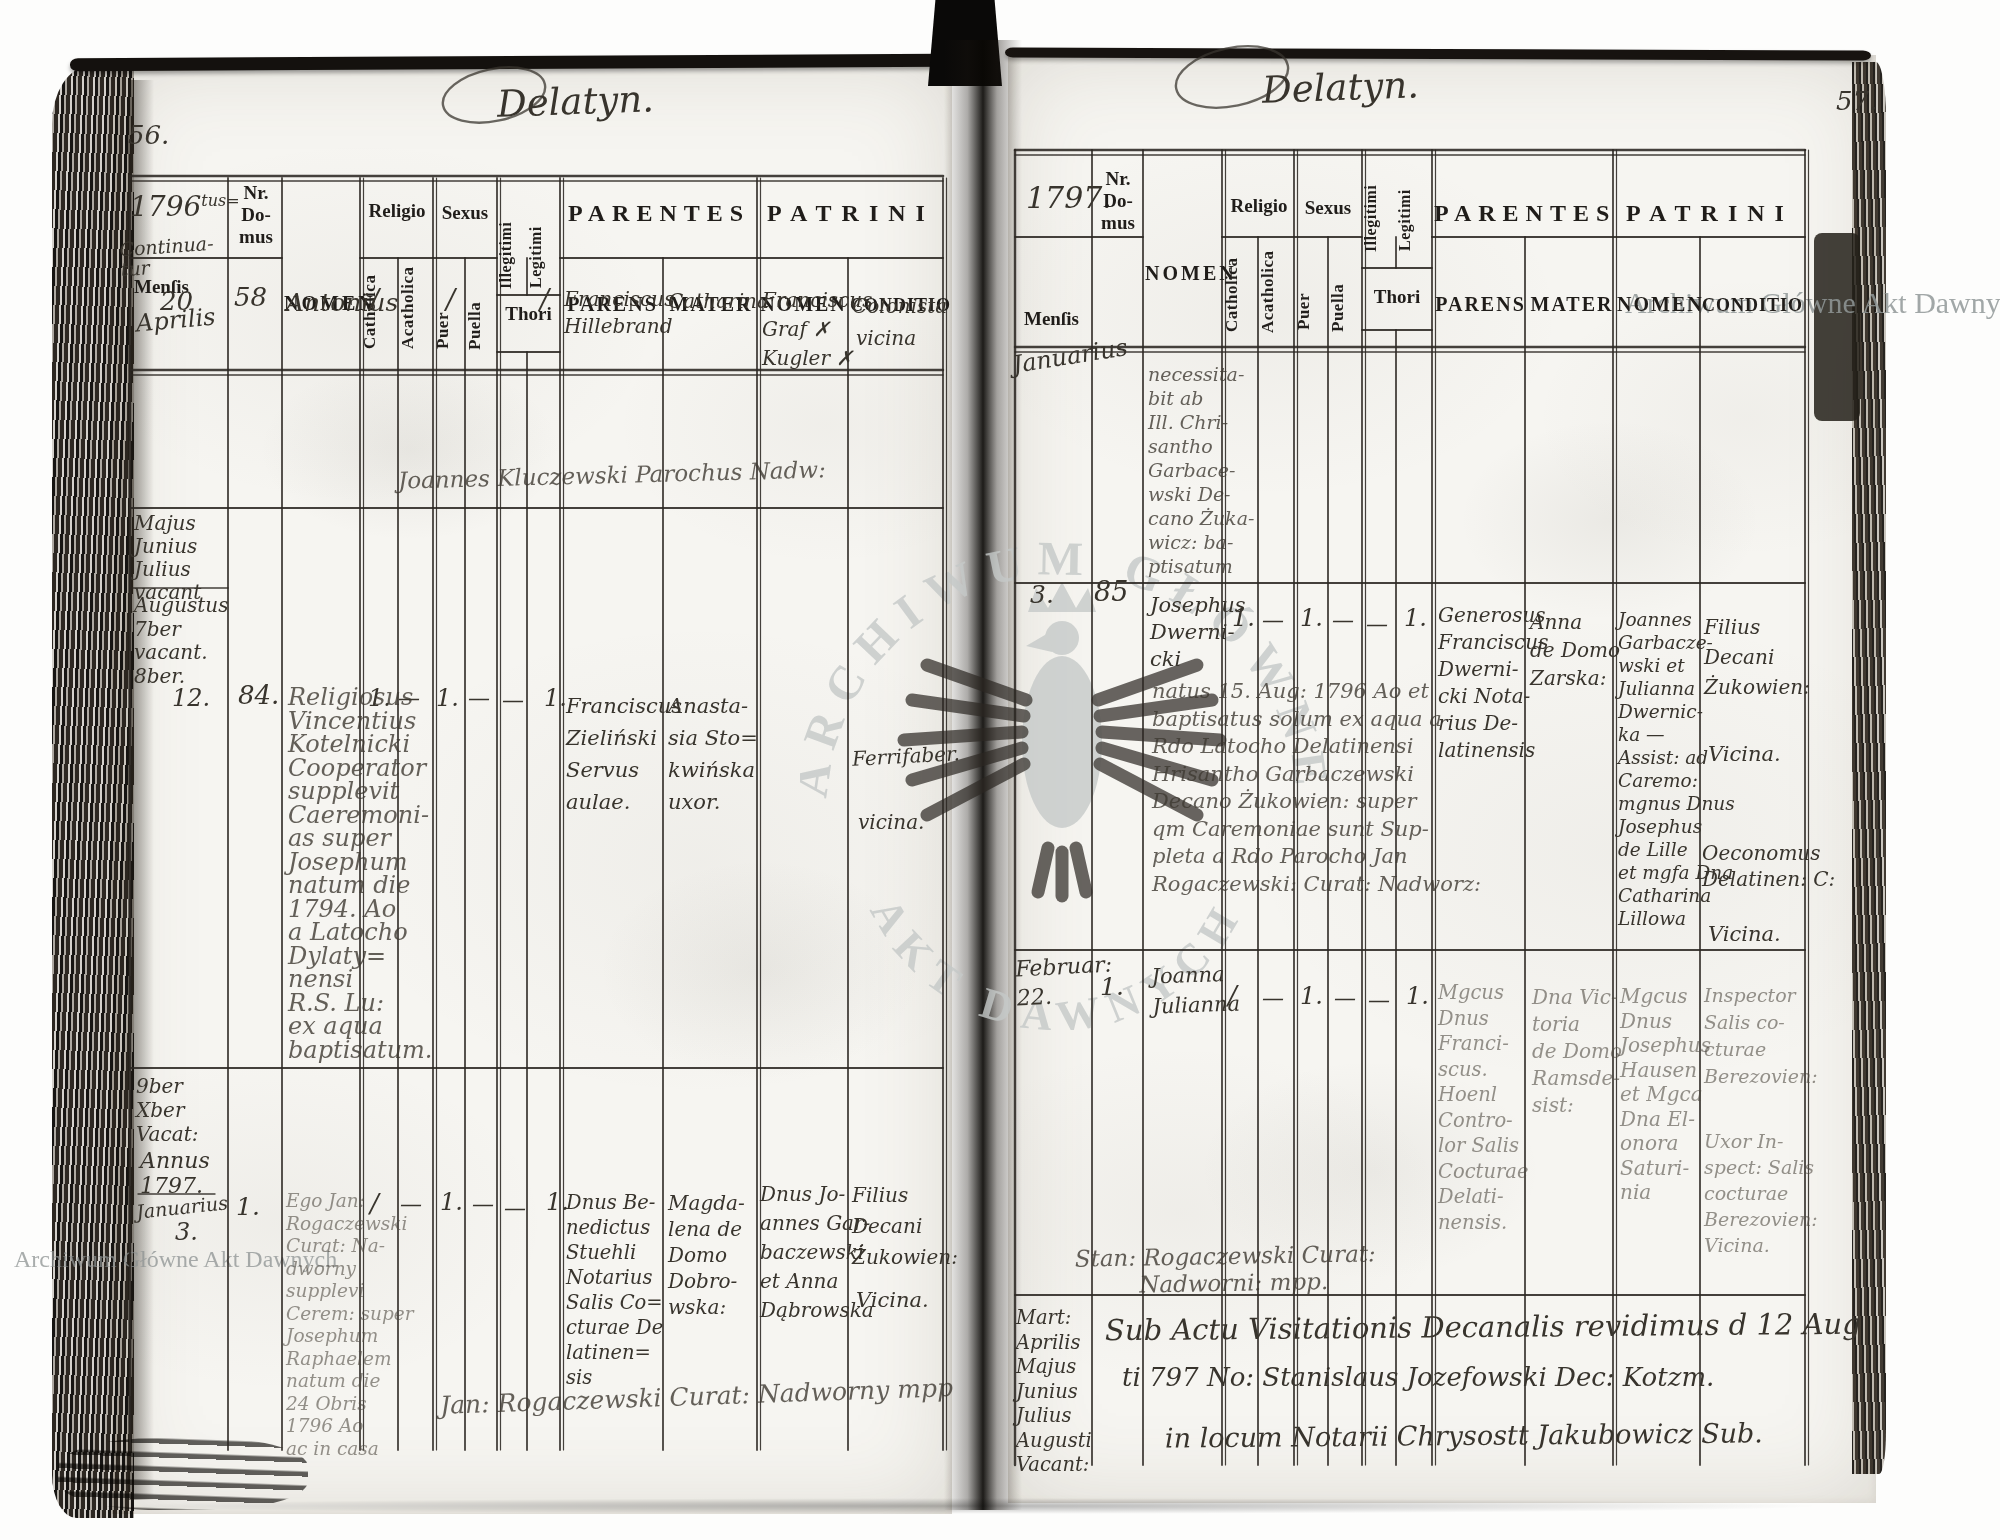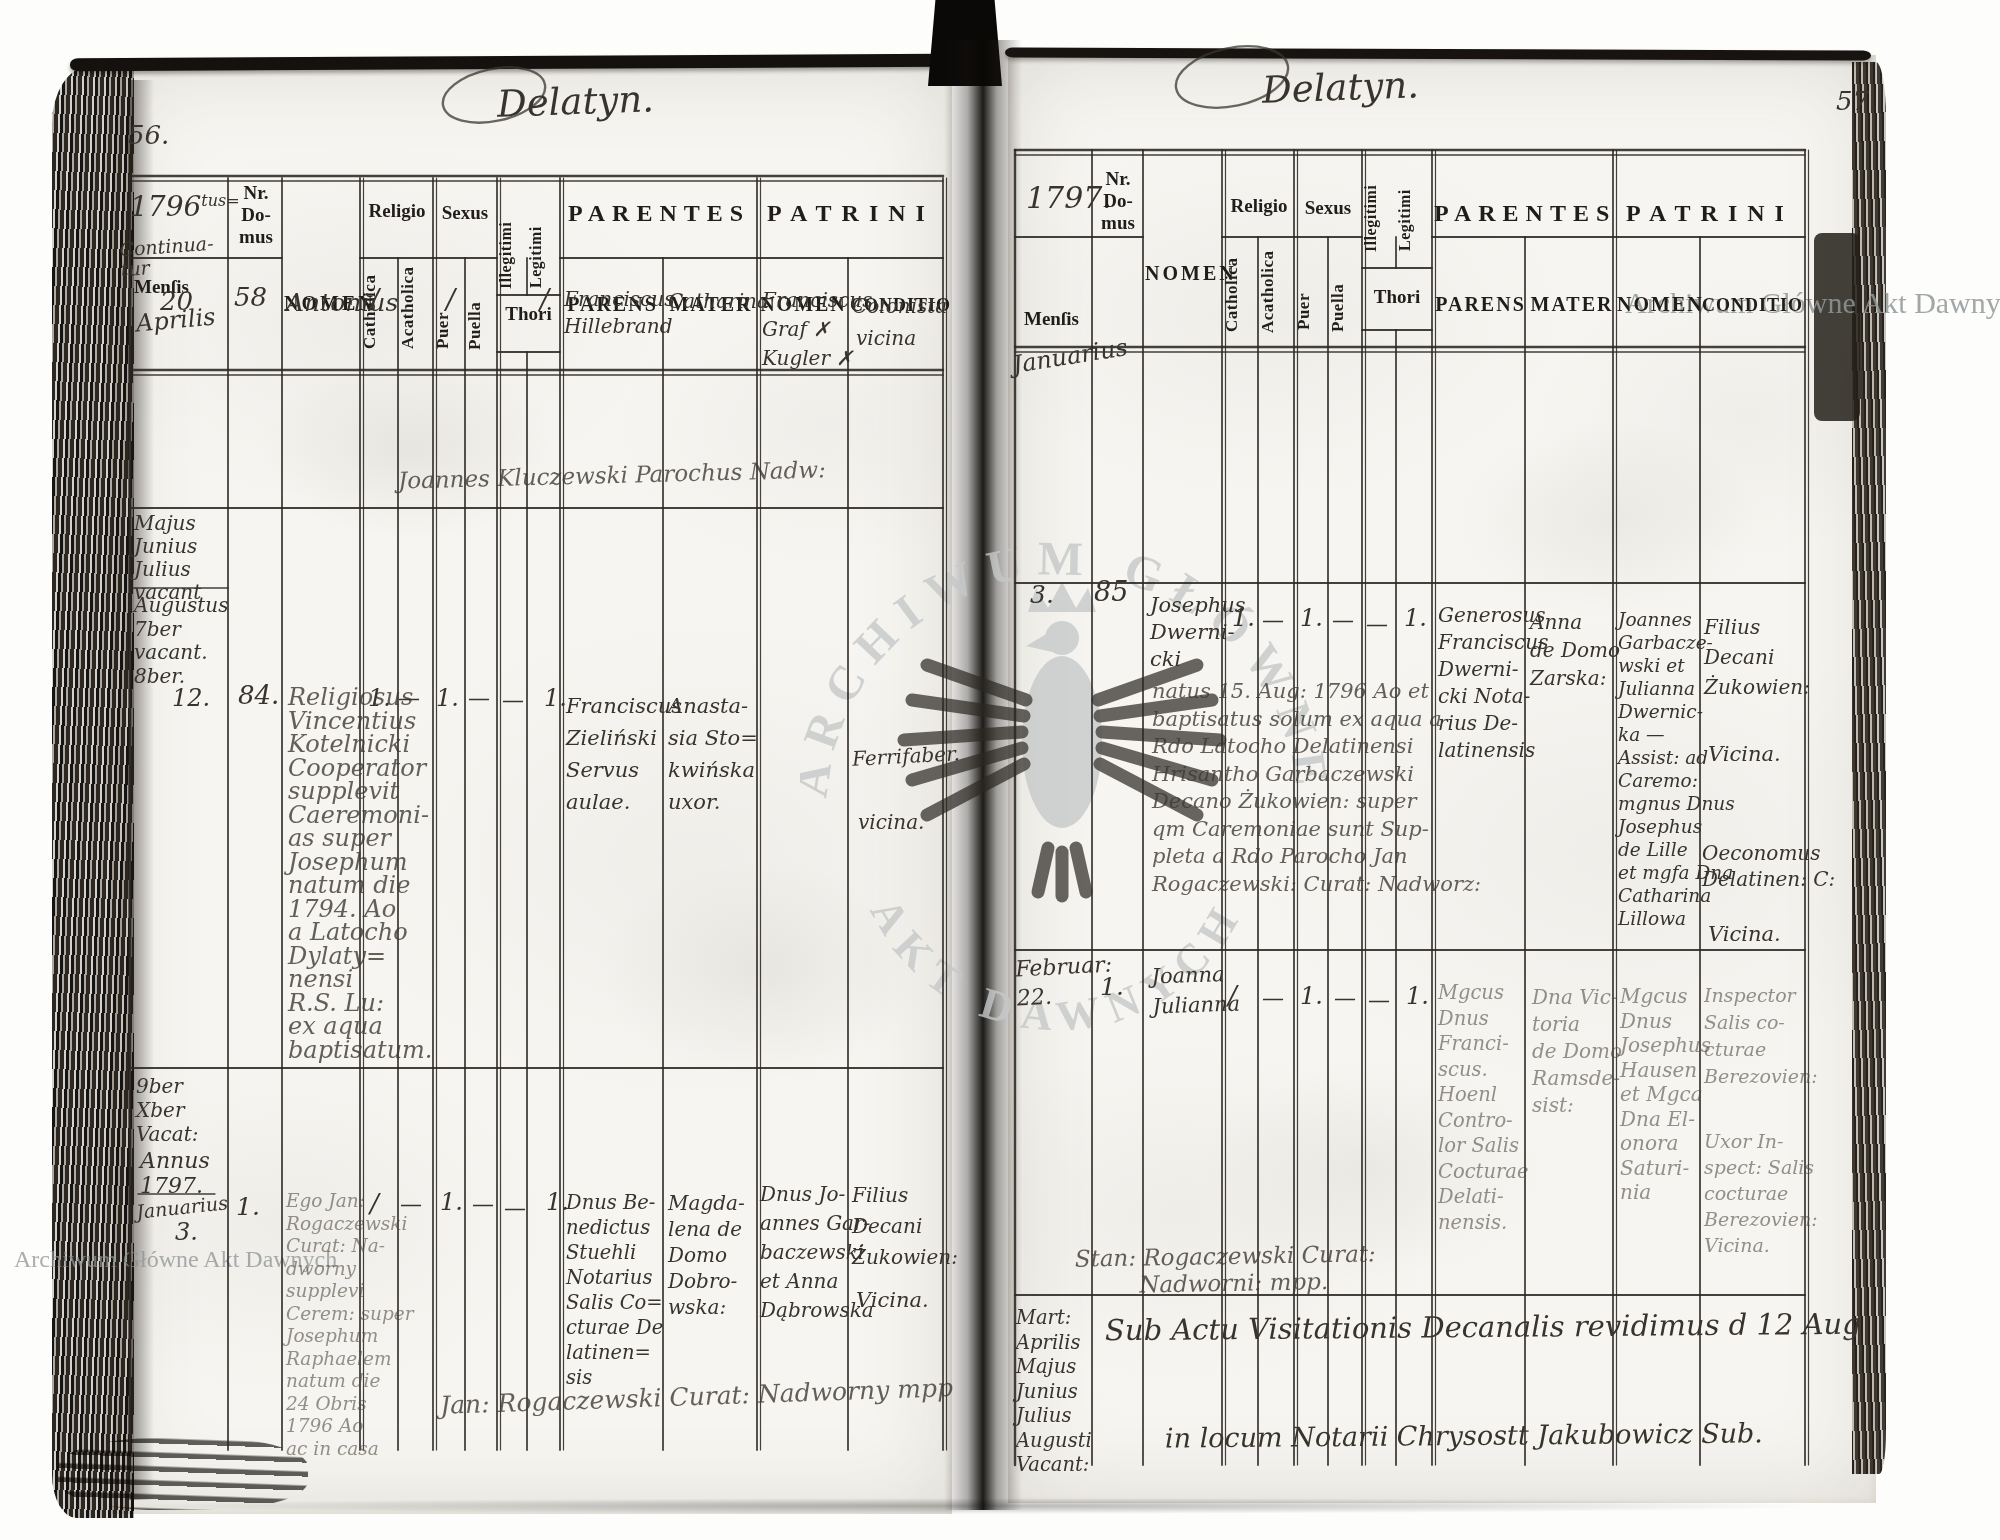--- a/index.html
+++ b/index.html
@@ -389,20 +389,31 @@
   <div class="vlab" style="left:1294px;top:284px;width:34px;height:56px;">Puer</div>
   <div class="vlab" style="left:1328px;top:276px;width:34px;height:64px;">Puella</div>
   <div class="vlab" style="left:1362px;top:172px;width:34px;height:92px;font-size:16px;">Illegitimi</div>
   <div class="vlab" style="left:1396px;top:176px;width:36px;height:88px;font-size:16px;">Legitimi</div>
   <div class="t pr ctr" style="left:1362px;top:286px;width:70px;font-size:19px;">Thori</div>
   <div class="t pr ctr" style="left:1434px;top:293px;width:93px;font-size:20px;letter-spacing:2px;">PARENS</div>
   <div class="t pr ctr" style="left:1529px;top:293px;width:86px;font-size:20px;letter-spacing:2px;">MATER</div>
   <div class="t pr ctr" style="left:1617px;top:293px;width:83px;font-size:20px;letter-spacing:2px;">NOMEN</div>
   <div class="t pr ctr" style="left:1702px;top:295px;width:101px;font-size:18px;letter-spacing:1px;">CONDITIO</div>
 
+  <div class="t hw med" style="left:1148px;top:362px;font-size:19px;line-height:24px;">
+      <div>necessita-</div>
+      <div>bit ab</div>
+      <div>Ill. Chri-</div>
+      <div>santho</div>
+      <div>Garbace-</div>
+      <div>wski De-</div>
+      <div>cano Żuka-</div>
+      <div>wicz: ba-</div>
+      <div>ptisatum</div>
+    </div>
 
   <div class="t hw" style="left:1030px;top:580px;font-size:25px;">3.</div>
   <div class="t hw" style="left:1094px;top:576px;font-size:27px;">85</div>
   <div class="t hw" style="left:1150px;top:592px;font-size:21px;line-height:27px;">
       <div>Josephus</div>
       <div>Dwerni-</div>
       <div>cki</div>
     </div>
   <div class="t hw med" style="left:1152px;top:678px;font-size:21px;line-height:27.5px;">
       <div>natus 15. Aug: 1796 Ao et</div>
@@ -529,17 +540,20 @@
       <div>Aprilis</div>
       <div>Majus</div>
       <div>Junius</div>
       <div>Julius</div>
       <div>Augusti</div>
       <div>Vacant:</div>
     </div>
   <div class="t hw" style="left:1105px;top:1310px;font-size:29px;transform:rotate(-0.5deg);">
     <span>Sub Actu Visitationis Decanalis revidimus d 12 Aug</span>
   </div>
+  <div class="t hw" style="left:1122px;top:1362px;font-size:26px;">
+    <span>ti 797 No: Stanislaus Jozefowski Dec: Kotzm.</span>
+  </div>
   <div class="t hw" style="left:1165px;top:1420px;font-size:27px;transform:rotate(-0.5deg);">
     <span>in locum Notarii Chrysostt Jakubowicz Sub.</span>
   </div>
 
 </div>
 
 </body></html>

